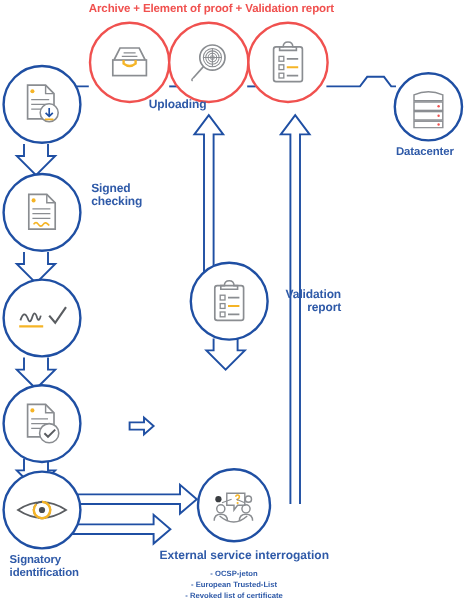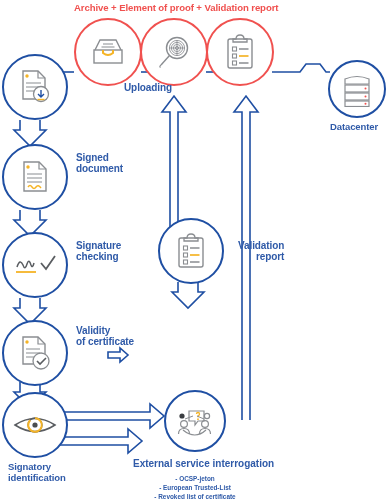--- a/index.html
+++ b/index.html
@@ -130,48 +130,44 @@
       <svg width="30" height="34" viewBox="0 0 30 34">
         <path d="M4 2 H19 L26 9 V31 H4 Z" fill="none" stroke="#8a8d91" stroke-width="1.4"></path>
         <path d="M19 2 V9 H26" fill="none" stroke="#8a8d91" stroke-width="1.2"></path>
         <circle cx="8" cy="7" r="1.7" fill="#f5b426"></circle>
         <path d="M7 14 H22 M7 18 H22 M7 22 H22" stroke="#8a8d91" stroke-width="1.1"></path>
         <path d="M8 27 q2 -3 4 0 q2 3 4 0 q2 -3 5 1" fill="none" stroke="#f5b426" stroke-width="1.4"></path>
       </svg>
     </span>
   </div>
   <div class="label lab-md" style="left:76px;top:152px;">Signed
-document</div>
+checking</div>
 
   <div class="node blue" style="left:2px;top:232px;width:66px;height:66px;">
     <span>
       <svg width="44" height="28" viewBox="0 0 44 28">
         <path d="M4 16 q3 -9 6 -2 q2 6 4 -1 q2 -6 4 1 q1.5 4 3 -2" fill="none" stroke="#5a5d61" stroke-width="1.5"></path>
         <path d="M3 21 H23" stroke="#f5b426" stroke-width="1.8"></path>
         <path d="M28 12 l5 6 l9 -13" fill="none" stroke="#5a5d61" stroke-width="1.8"></path>
       </svg>
     </span>
   </div>
-  <div class="label lab-md" style="left:76px;top:240px;">Signature
-checking</div>
 
   <div class="node blue" style="left:2px;top:320px;width:66px;height:66px;">
     <span>
       <svg width="32" height="36" viewBox="0 0 32 36">
         <path d="M4 2 H19 L26 9 V29 H4 Z" fill="none" stroke="#8a8d91" stroke-width="1.4"></path>
         <path d="M19 2 V9 H26" fill="none" stroke="#8a8d91" stroke-width="1.2"></path>
         <circle cx="8" cy="7" r="1.7" fill="#f5b426"></circle>
         <path d="M7 14 H21 M7 18 H21 M7 22 H17" stroke="#8a8d91" stroke-width="1.1"></path>
         <circle cx="22" cy="26" r="8" fill="#ffffff" stroke="#8a8d91" stroke-width="1.3"></circle>
         <path d="M18 26 l3 3 l6 -6" fill="none" stroke="#5a5d61" stroke-width="1.6"></path>
       </svg>
     </span>
   </div>
-  <div class="label lab-md" style="left:76px;top:325px;">Validity
-of certificate</div>
 
   <div class="node blue" style="left:2px;top:392px;width:66px;height:66px;">
     <span>
       <svg width="44" height="26" viewBox="0 0 44 26">
         <path d="M2 13 q20 -13 40 0 q-20 13 -40 0 z" fill="none" stroke="#5a5d61" stroke-width="1.5"></path>
         <circle cx="22" cy="13" r="7" fill="none" stroke="#5a5d61" stroke-width="1.3"></circle>
         <path d="M22 6.2 a6.8 6.8 0 1 1 -4.8 2" fill="none" stroke="#f5b426" stroke-width="2"></path>
         <circle cx="22" cy="13" r="2.6" fill="#4a4d51"></circle>
       </svg>
     </span>

